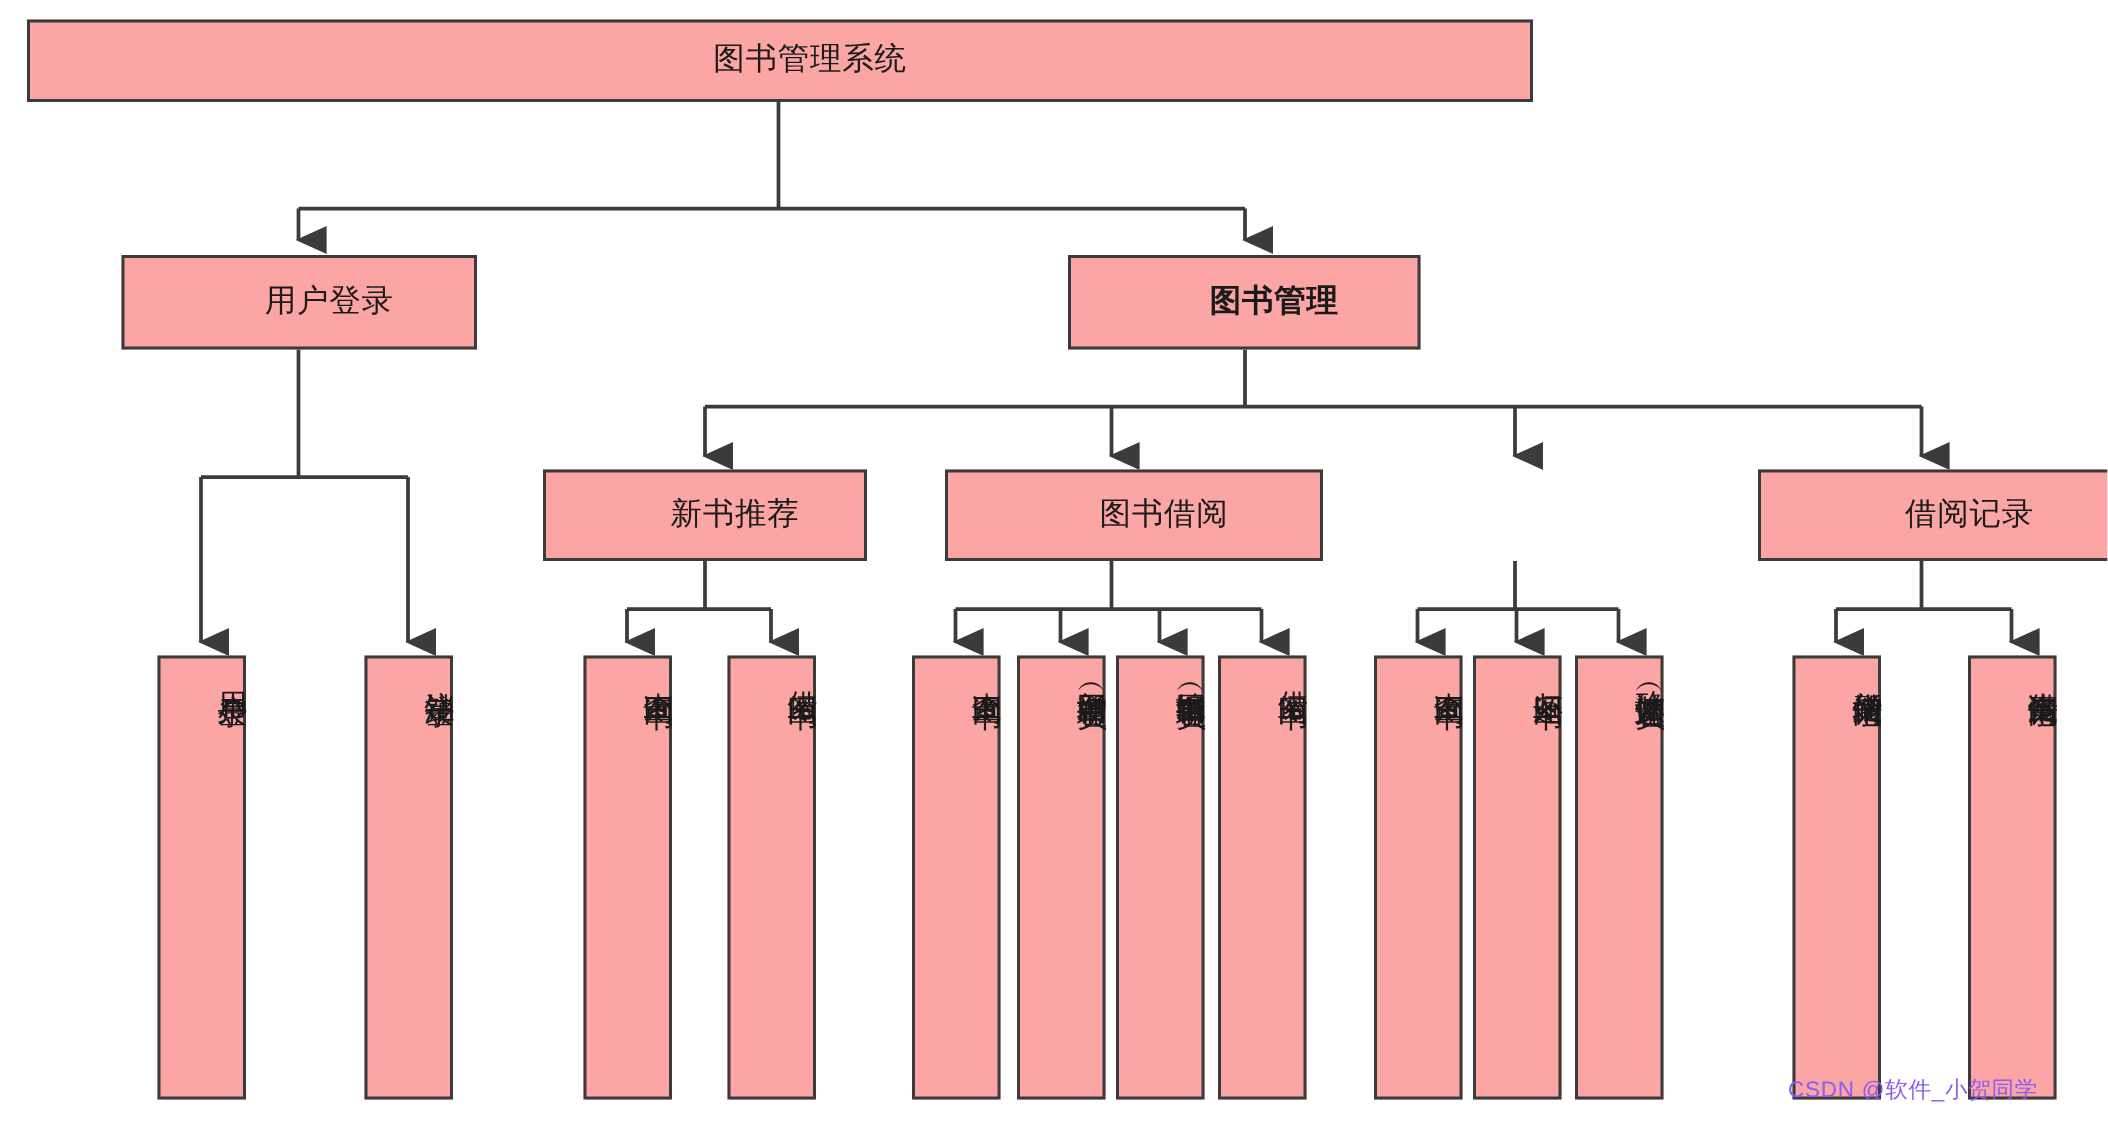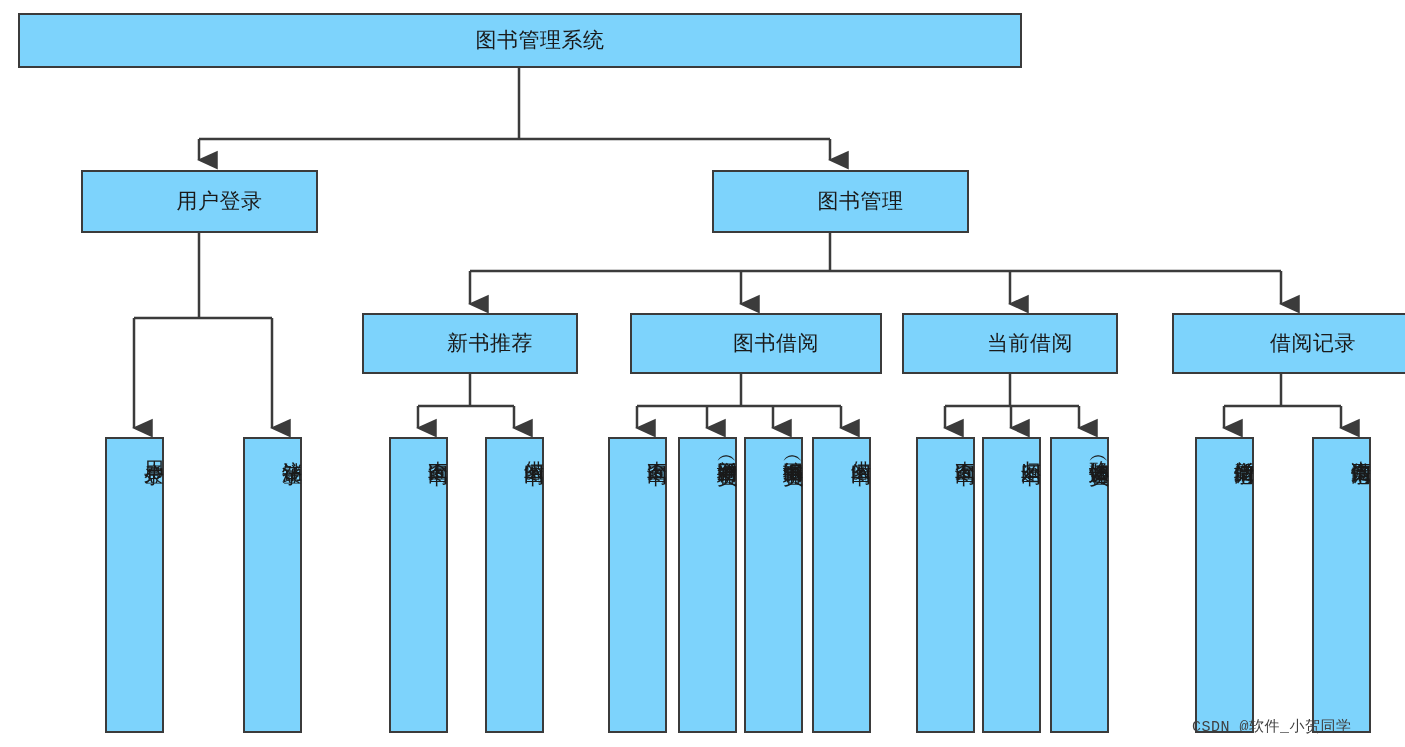--- a/index.html
+++ b/index.html
@@ -22,21 +22,21 @@
     left: 0;
     top: 0;
     width: 1405px;
     height: 747px;
     pointer-events: none;
   }
   .node {
     position: absolute;
     box-sizing: border-box;
     border: 2.5px solid #3b3b3b;
-    background: #7dd3fc;
+    background: #fca5a5;
     display: flex;
     align-items: center;
     justify-content: center;
     color: #1a1a1a;
     padding-left: 40px;
   }
   .node .label {
     display: block;
     text-align: center;
     line-height: 1.18;
@@ -60,25 +60,24 @@
     line-height: 1.0;
     letter-spacing: 2px;
     white-space: nowrap;
   }
   .node.vert.tall .label {
     letter-spacing: 1px;
   }
   .watermark {
     position: absolute;
     font-size: 15px;
-    color: #404040;
+    color: #8b5cf6;
     letter-spacing: 0.5px;
     white-space: nowrap;
     user-select: none;
-    font-family: Liberation Mono, monospace;
   }
 </style>
 </head>
 <body>
 
 <div id="canvas">
 
   <svg id="wires" viewBox="0 0 1405 747">
     <defs>
       <marker id="arrow" viewBox="0 0 12 12" refX="6" refY="10" markerWidth="9" markerHeight="9" orient="auto-start-reverse">
@@ -129,33 +128,30 @@
     </g>
   </svg>
 
   <div class="node root horiz" style="left:18px; top:13px; width:1004px; height:55px;">
     <span class="label">图书管理系统</span>
   </div>
 
   <div class="node horiz" style="left:81px; top:170px; width:237px; height:63px;">
     <span class="label">用户登录</span>
   </div>
-  <div class="node horiz" style="left:712px; top:170px; width:257px; height:63px;">
+  <div class="node horiz" style="left:712px; top:170px; width:235px; height:63px;font-weight:bold;">
     <span class="label">图书管理</span>
   </div>
 
   <div class="node horiz" style="left:362px; top:313px; width:216px; height:61px;">
     <span class="label">新书推荐</span>
   </div>
   <div class="node horiz" style="left:630px; top:313px; width:252px; height:61px;">
     <span class="label">图书借阅</span>
   </div>
-  <div class="node horiz" style="left:902px; top:313px; width:216px; height:61px;">
-    <span class="label">当前借阅</span>
-  </div>
   <div class="node horiz" style="left:1172px; top:313px; width:242px; height:61px;">
     <span class="label">借阅记录</span>
   </div>
 
   <div class="node vert" style="left:105px; top:437px; width:59px; height:296px;">
     <span class="label">用户登录</span>
   </div>
   <div class="node vert" style="left:243px; top:437px; width:59px; height:296px;">
     <span class="label">注销登录</span>
   </div>

